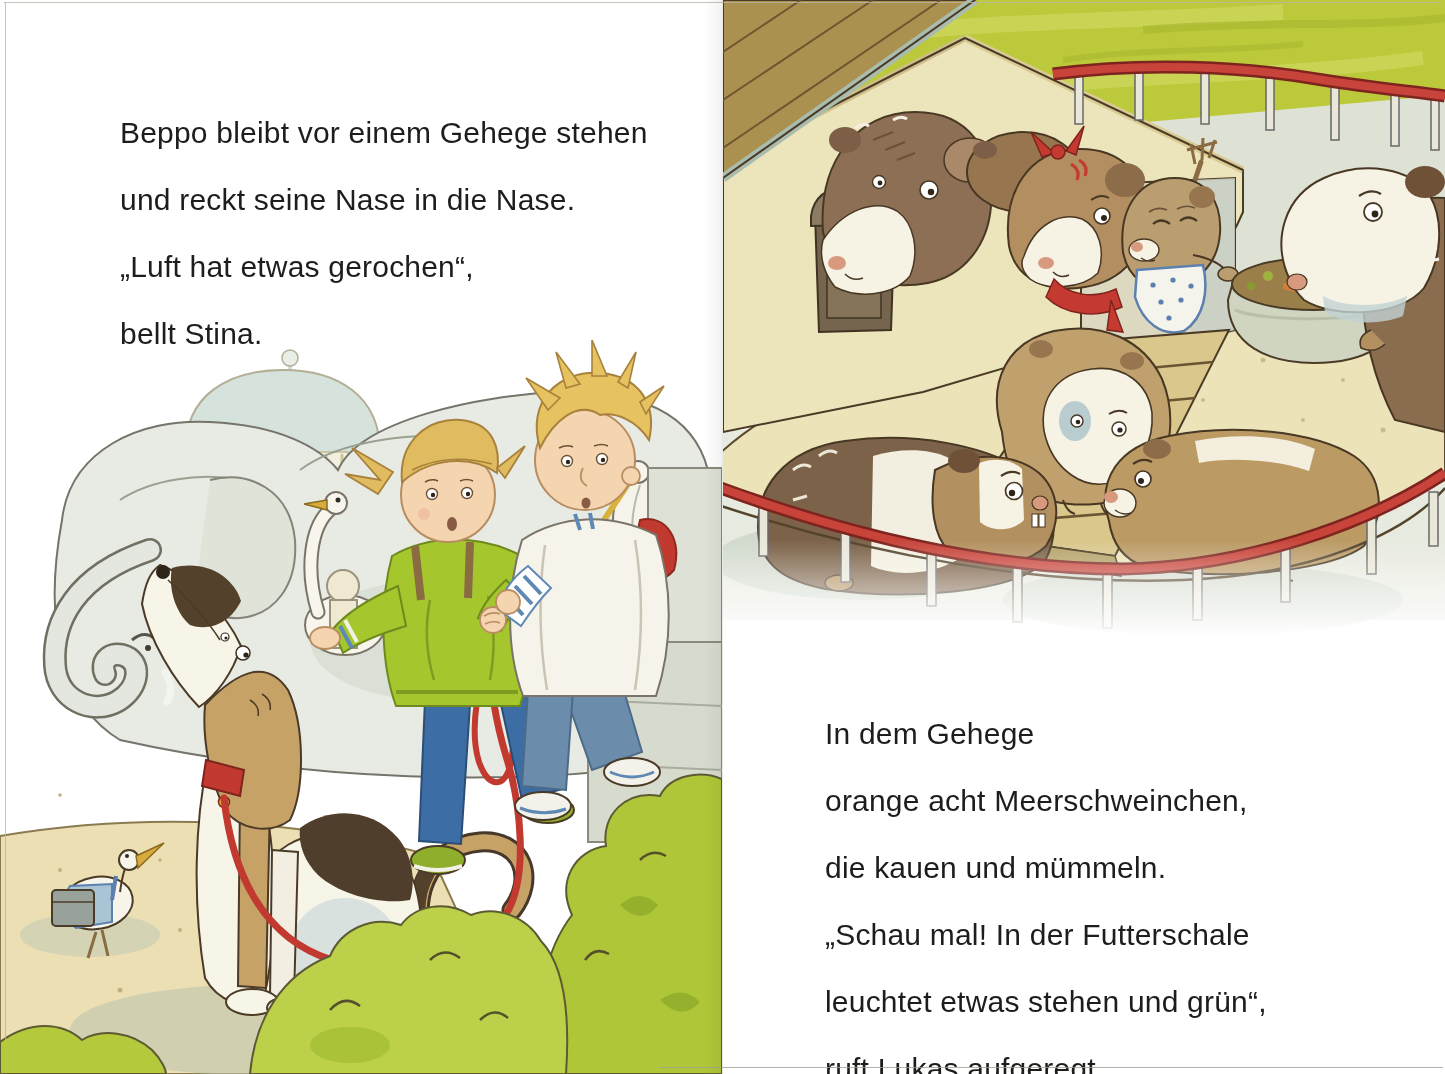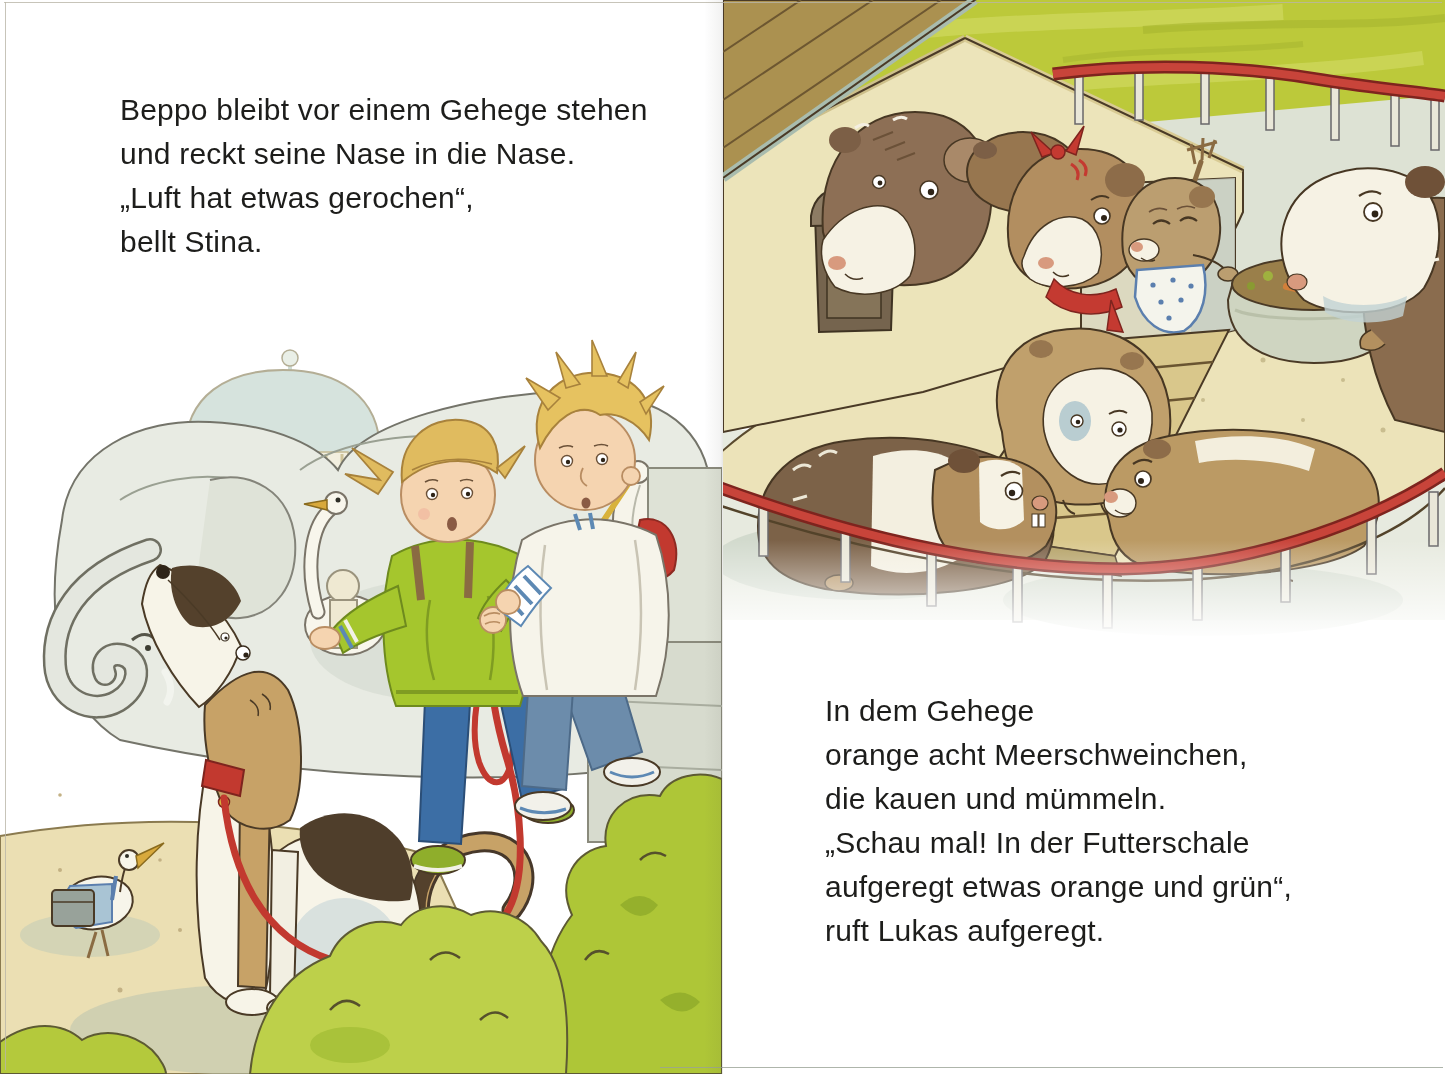--- a/index.html
+++ b/index.html
@@ -7,21 +7,21 @@
     position:relative;width:1445px;height:1074px;background:#ffffff;overflow:hidden;
     font-family:"Liberation Sans",sans-serif;color:#1d1d1b;
   }
   .page-edge{position:absolute;background:#b9b5a8;opacity:.8;}
   .edge-top{left:4px;top:2px;width:1438px;height:1px;}
   .edge-left{left:5px;top:2px;width:1px;height:1068px;}
   .edge-bottom{left:660px;top:1067px;width:783px;height:1px;background:#9aa296;}
   .gutter{position:absolute;left:704px;top:0;width:19px;height:1074px;
     background:linear-gradient(to right,rgba(0,0,0,0) 0%,rgba(60,60,50,.06) 85%,rgba(60,60,50,.12) 100%);}
   .textblock{position:absolute;font-size:30px;line-height:44px;letter-spacing:.2px;}
-  .textblock div{white-space:nowrap;}
+  .textblock div{white-space:nowrap;margin-top:23px;}
   #left-text{left:120px;top:88px;}
   #right-text{left:825px;top:689px;}
   #page-number{position:absolute;left:1404px;top:1000px;width:72px;text-align:right;font-size:29px;}
   svg{position:absolute;display:block;}
   #left-illustration{left:0;top:0;}
   #right-illustration{left:723px;top:0;}
 </style>
 </head>
 <body>
 
@@ -469,21 +469,21 @@
     <div>und reckt seine Nase in die Nase.</div>
     <div>„Luft hat etwas gerochen“,</div>
     <div>bellt Stina.</div>
   </div>
 
   <div id="right-text" class="textblock">
     <div>In dem Gehege</div>
     <div>orange acht Meerschweinchen,</div>
     <div>die kauen und mümmeln.</div>
     <div>„Schau mal! In der Futterschale</div>
-    <div>aufgeregt etwas orange und grün“,</div>
+    <div>leuchtet etwas stehen und grün“,</div>
     <div>ruft Lukas aufgeregt.</div>
   </div>
 
   <div id="page-number">15</div>
 
   <div class="page-edge edge-top"></div>
   <div class="page-edge edge-left"></div>
   <div class="page-edge edge-bottom"></div>
   <div class="gutter"></div>
 </div>

